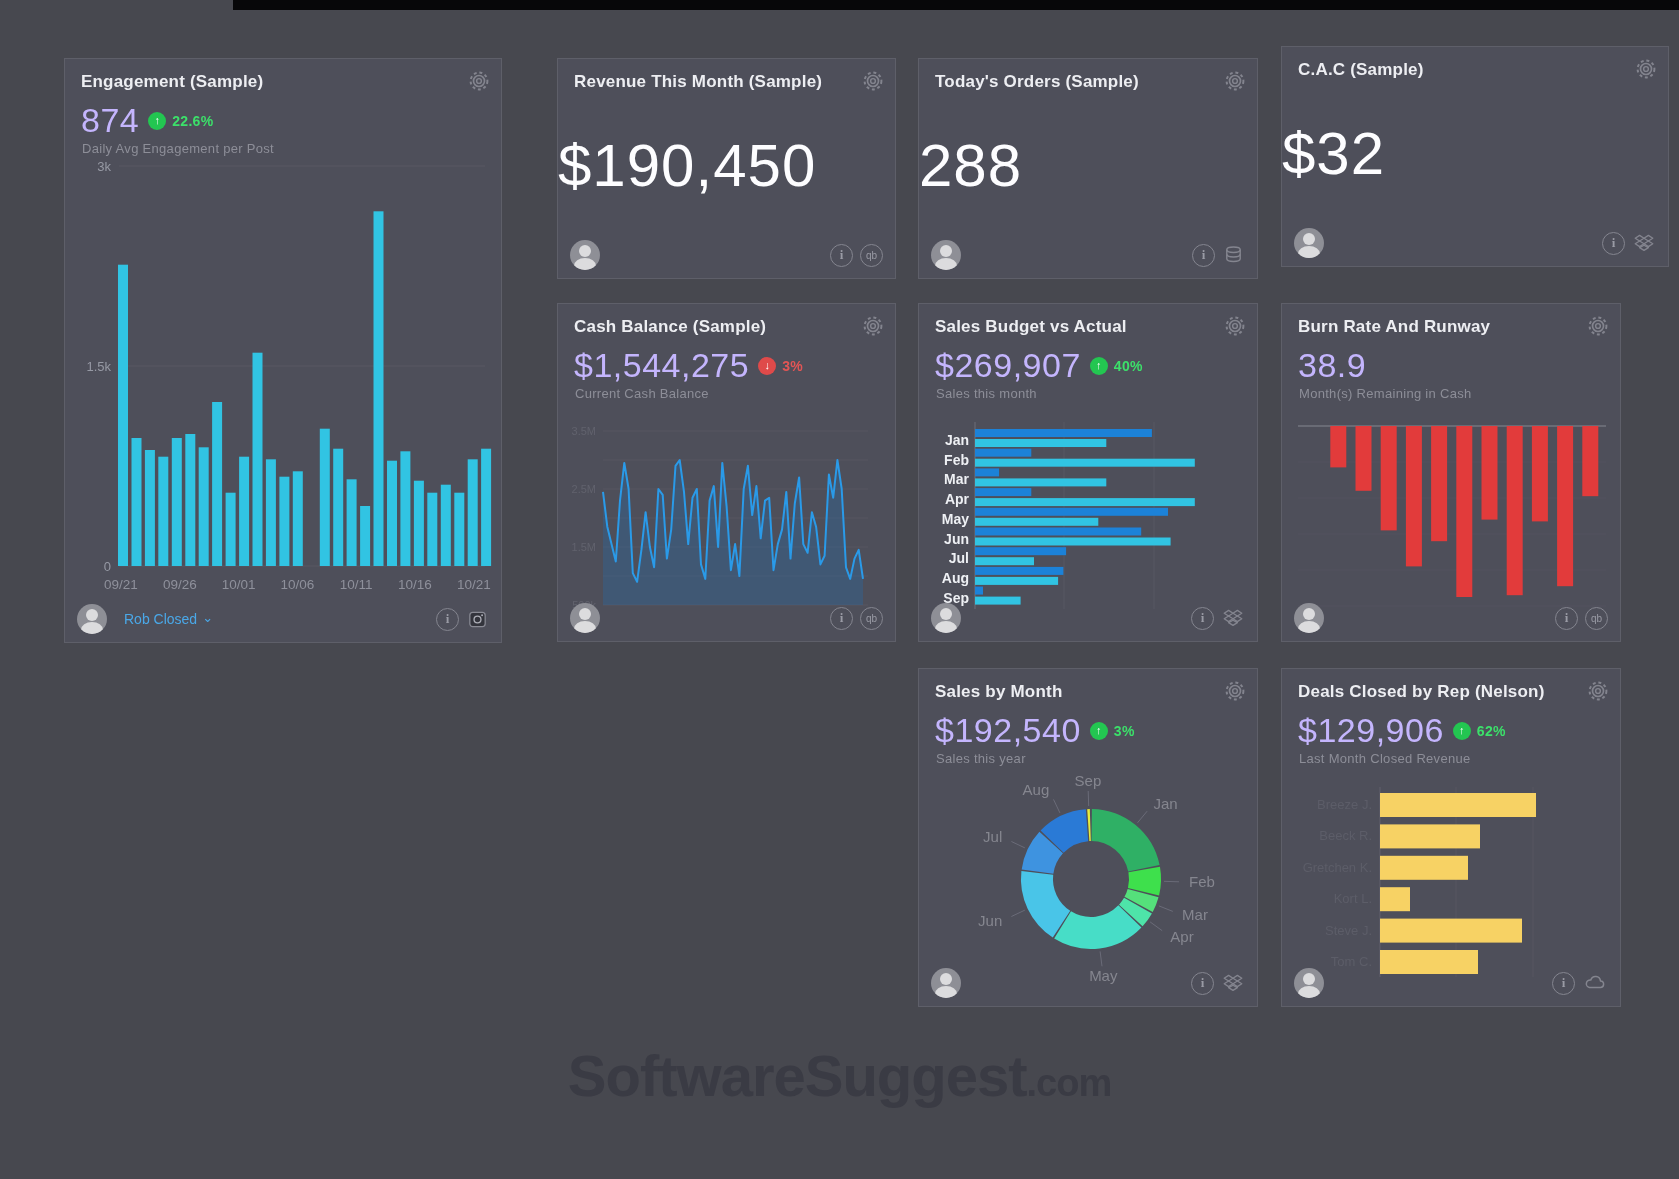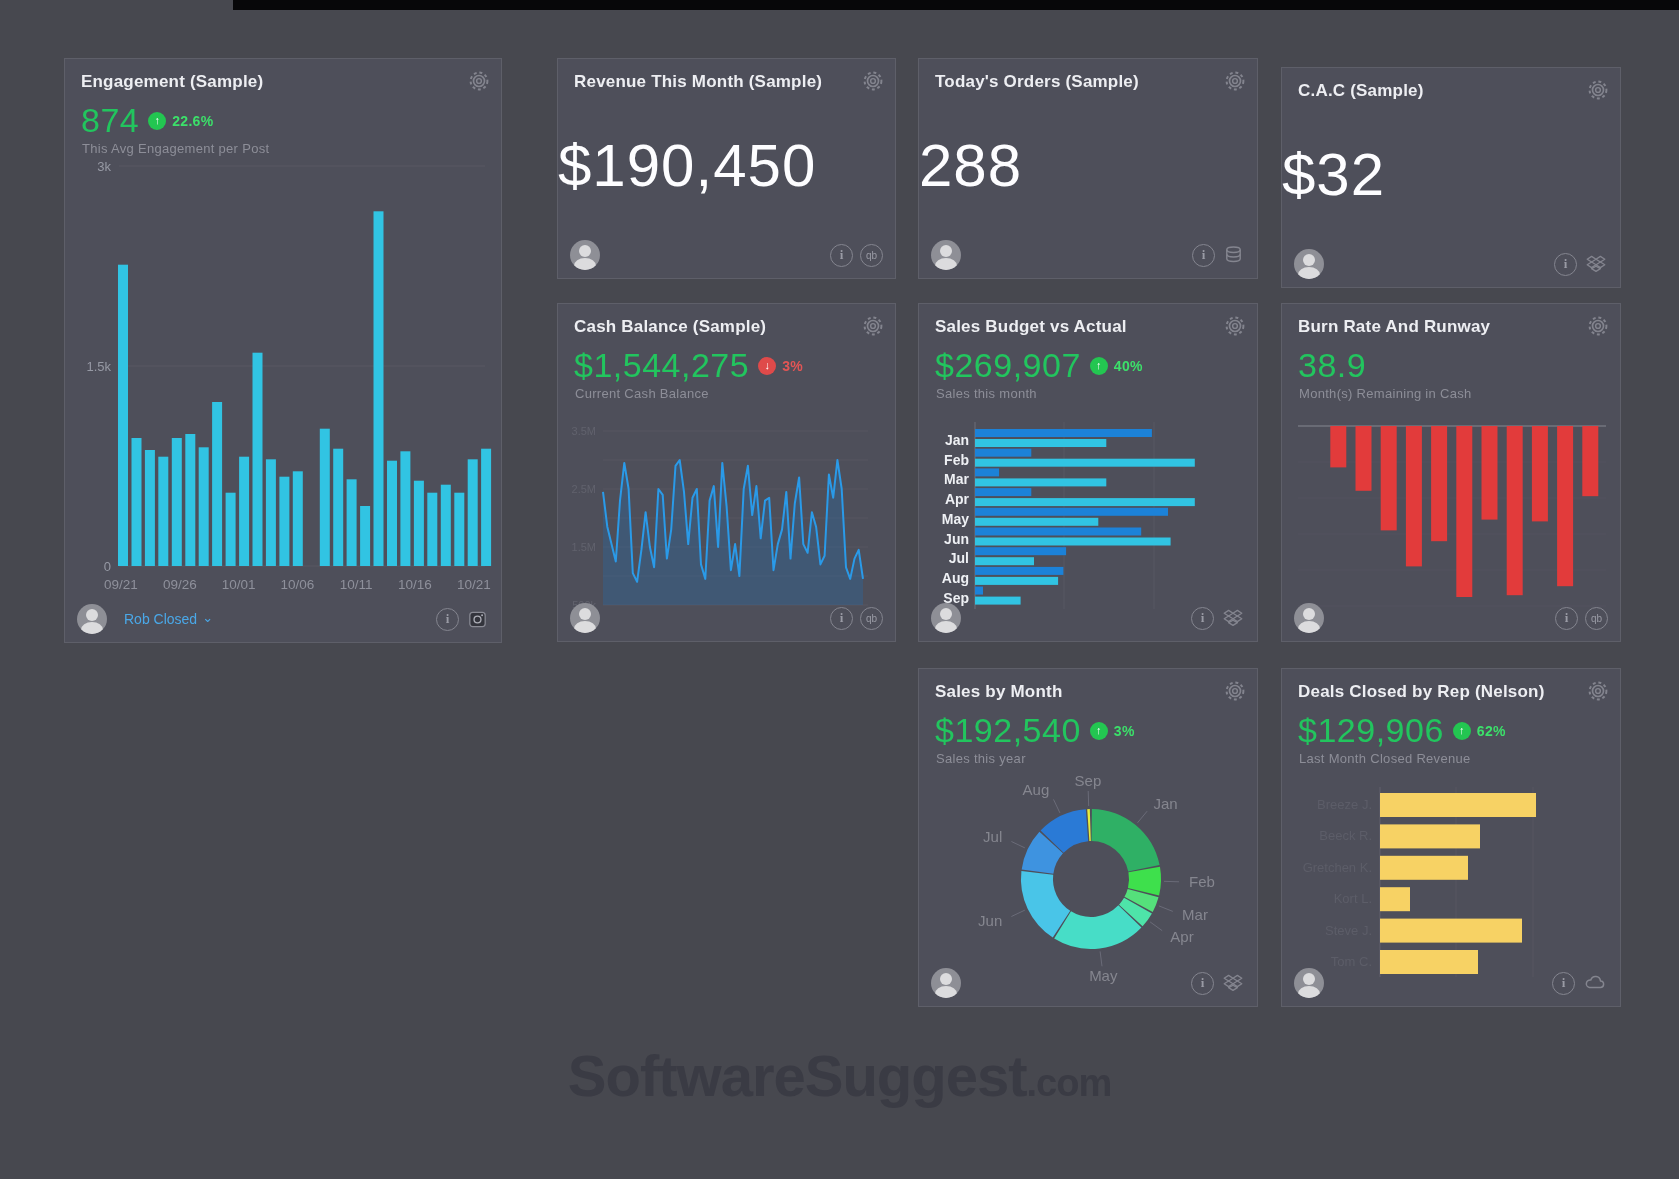--- a/index.html
+++ b/index.html
@@ -11,21 +11,21 @@
   .topbar{position:absolute;left:233px;top:0;width:1446px;height:10px;background:#070709}
   .card{
     position:absolute;background:#4e4f5a;border:1px solid #5e5f69;box-sizing:border-box;
   }
   .card-title{
     position:absolute;top:13px;left:16px;font-size:17px;font-weight:bold;
     color:#edeef2;letter-spacing:.2px;white-space:nowrap;text-align:right;
   }
   .gear{position:absolute;top:11px;right:11px;width:22px;height:22px;color:#83848e;cursor:pointer}
   .kpi-row{position:absolute;top:42px;left:16px;display:flex;align-items:center;gap:9px}
-  .kpi-value{font-size:34px;font-weight:400;color:#22c55e;letter-spacing:.5px}
+  .kpi-value{font-size:34px;font-weight:400;color:#c4b5fd;letter-spacing:.5px}
   .subtitle{position:absolute;top:82px;left:17px;font-size:13px;color:#8d8e98;letter-spacing:.3px}
   .big-value{
     position:absolute;top:72px;left:0;right:0;text-align:left;
     font-size:60px;font-weight:300;color:#fdfdff;letter-spacing:1px;
   }
   .badge{width:18px;height:18px;border-radius:50%;display:inline-flex;align-items:center;
     justify-content:center;font-size:11px;color:#fff;font-weight:bold;line-height:1}
   .delta-wrap{display:inline-flex;align-items:center;gap:6px}
   .delta-wrap.up .badge{background:#23c651}
   .delta-wrap.down .badge{background:#df4a4a}
@@ -73,21 +73,21 @@
         <circle cx="12" cy="12" r="2.6" fill="none" stroke="currentColor" stroke-width="1.6"></circle>
       </svg>
   </span>
   <div class="kpi-row">
     <span class="kpi-value">874</span>
     <span class="delta-wrap up">
       <span class="badge">↑</span>
       <span class="delta-text">22.6%</span>
     </span>
   </div>
-  <div class="subtitle">This Avg Engagement per Post</div>
+  <div class="subtitle">Daily Avg Engagement per Post</div>
   <div class="chart" id="chart-engagement" style="left:8px;top:99px">
       <svg xmlns="http://www.w3.org/2000/svg" width="424" height="444" viewBox="0 0 424 444">
         <line x1="46" x2="412" y1="8" y2="8" stroke="#585963" stroke-width="1"></line>
         <text x="38" y="13" text-anchor="end" font-size="13" fill="#9699a4">3k</text>
         <line x1="46" x2="412" y1="208" y2="208" stroke="#585963" stroke-width="1"></line>
         <text x="38" y="213" text-anchor="end" font-size="13" fill="#9699a4">1.5k</text>
         <line x1="46" x2="412" y1="408" y2="408" stroke="#585963" stroke-width="1"></line>
         <text x="38" y="413" text-anchor="end" font-size="13" fill="#9699a4">0</text>
         <rect x="45.0" y="106.7" width="10" height="301.3" fill="#31c4e3"></rect>
         <rect x="58.5" y="280.0" width="10" height="128.0" fill="#31c4e3"></rect>
@@ -193,21 +193,21 @@
         <svg viewBox="0 0 24 24" width="23" height="23" fill="none" stroke="currentColor" stroke-width="1.5">
             <ellipse cx="12" cy="6" rx="7" ry="2.8"></ellipse>
             <path d="M5 6 v4.7 c0 1.6 3.1 2.8 7 2.8 s7 -1.2 7 -2.8 V6"></path>
             <path d="M5 10.7 v4.7 c0 1.6 3.1 2.8 7 2.8 s7 -1.2 7 -2.8 v-4.7"></path>
           </svg>
       </span>
     </span>
   </div>
 </div>
 
-<div class="card" style="left:1281px;top:67px;width:340px;height:221px">
+<div class="card" style="left:1281px;top:46px;width:388px;height:221px">
   <div class="card-title">C.A.C (Sample)</div>
   <span class="gear">
     <svg viewBox="0 0 24 24" width="22" height="22">
         <circle cx="12" cy="12" r="8" fill="none" stroke="currentColor" stroke-width="4.5" stroke-dasharray="2.8 2.6"></circle>
         <circle cx="12" cy="12" r="7" fill="none" stroke="#4e4f5a" stroke-width="2.4"></circle>
         <circle cx="12" cy="12" r="6" fill="none" stroke="currentColor" stroke-width="1.8"></circle>
         <circle cx="12" cy="12" r="2.6" fill="none" stroke="currentColor" stroke-width="1.6"></circle>
       </svg>
   </span>
   <div class="big-value">$32</div>

